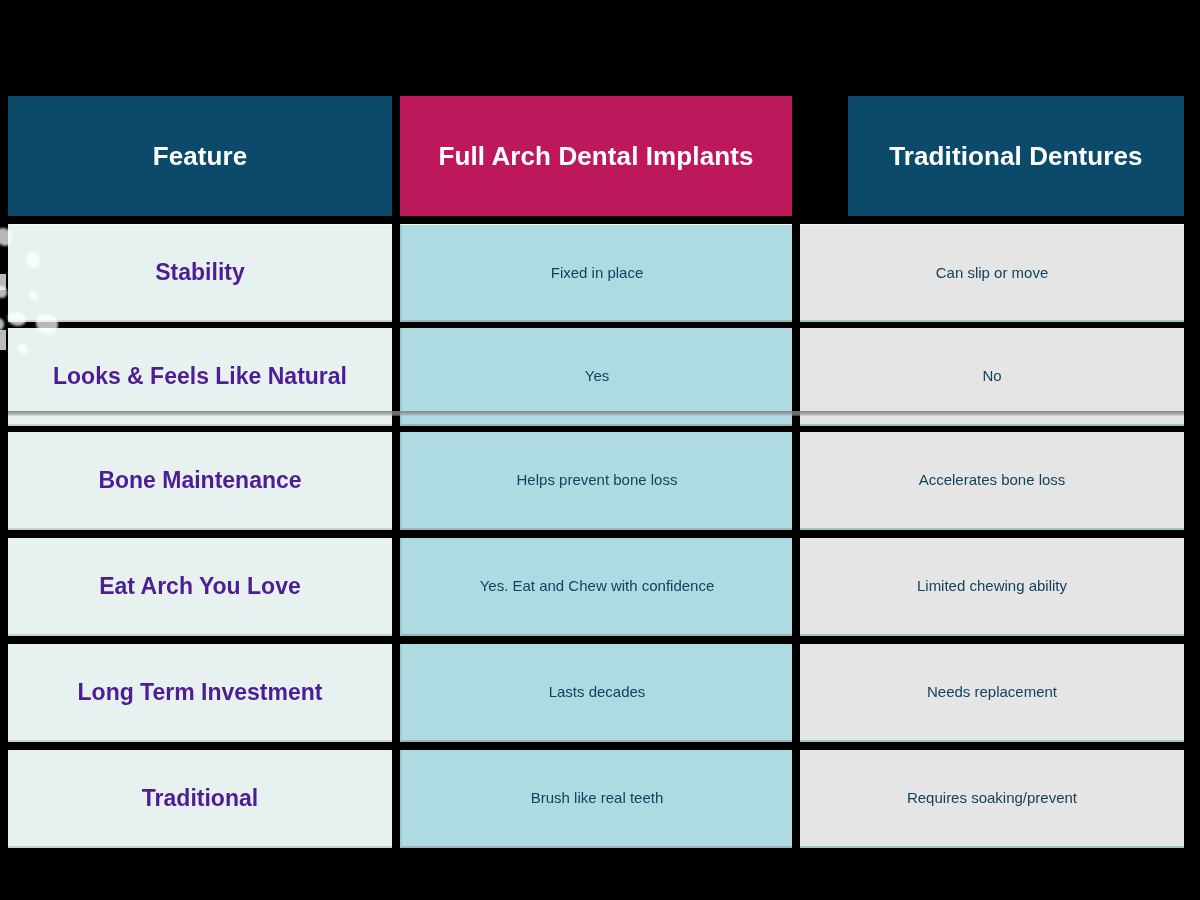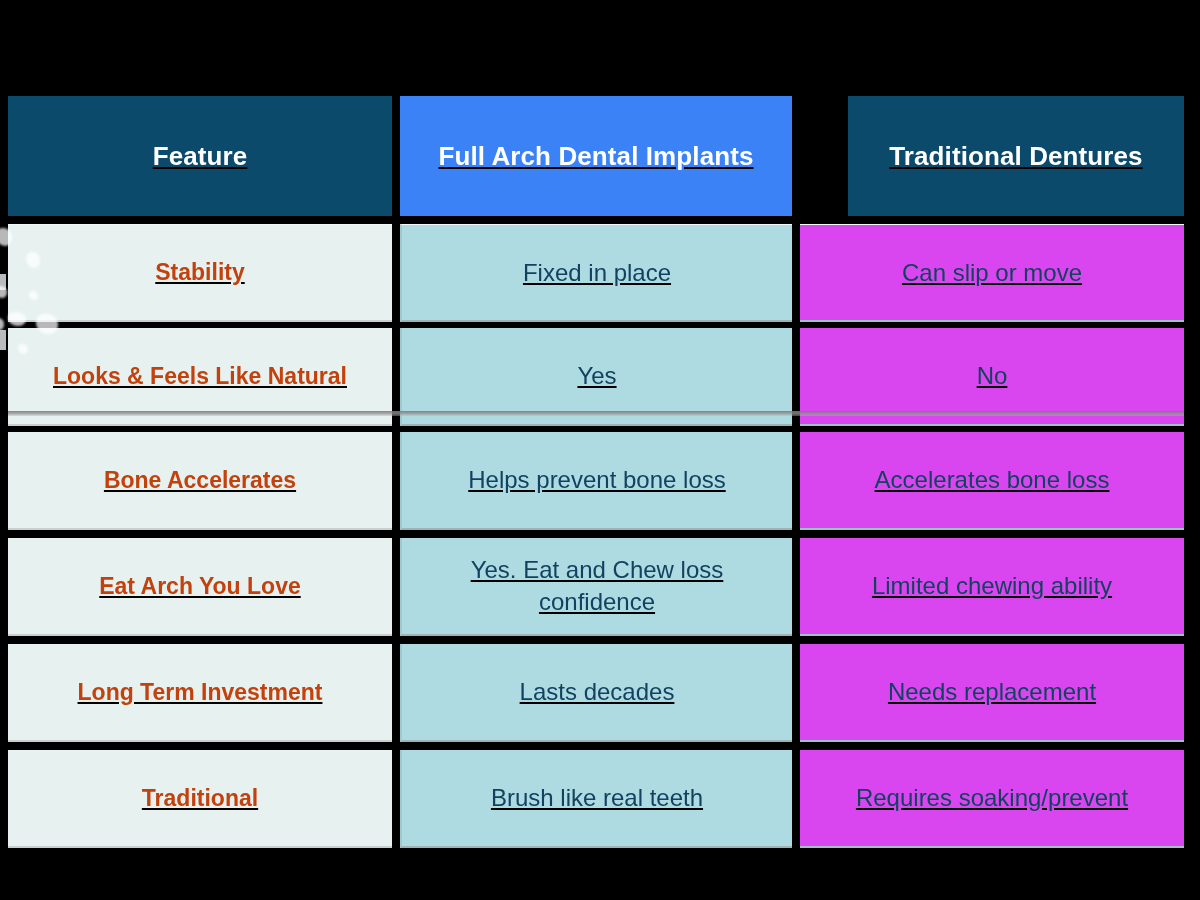--- a/index.html
+++ b/index.html
@@ -16,21 +16,20 @@
     font-family: "Liberation Sans", sans-serif;
     position: relative;
   }
 
   #table-wrap {
     position: absolute;
     left: 8px;
     top: 96px;
     width: 1068px;
     height: 712px;
-    text-decoration: underline;
   }
 
   .grid {
     display: grid;
     grid-template-columns: 384px 8px 392px 8px 384px;
     grid-auto-rows: min-content;
     width: 100%;
   }
 
   
@@ -44,21 +43,21 @@
     text-align: center;
     color: #ffffff;
     font-weight: 700;
     font-size: 26px;
     line-height: 1.25;
     letter-spacing: .1px;
     padding: 0 14px;
   }
 
   .hcell.c1 { background: #0c4a6c; }
-  .hcell.c2 { background: #3b82f6; }
+  .hcell.c2 { background: #be185d; }
   .hcell.c3 { background: #0c4a6c; margin-left: 48px; }
 
   .gapcol { background: #000000; }
 
   .vspacer {
     grid-column: 1 / -1;
     height: 8px;
     background: #000000;
   }
   .vspacer.thin { height: 6px; }
@@ -66,43 +65,43 @@
   
   .brow { display: contents; }
 
   .cell {
     height: 98px;
     display: flex;
     align-items: center;
     justify-content: center;
     text-align: center;
     color: #12425f;
-    font-size: 24px;
+    font-size: 15px;
     line-height: 1.32;
     padding: 0 10px;
     position: relative;
   }
 
   .cell.c1 {
     background: #e7f2f0;
     font-weight: 700;
     font-size: 23px;
-    color: #c2410c;
+    color: #4c1d95;
     border-bottom: 2px solid #c9cfd0;
   }
 
   .cell.c2 {
     background: #aedbe1;
     font-weight: 400;
     border-left: 2px solid #9ec9cf;
     border-bottom: 2px solid #9fb3b5;
   }
 
   .cell.c3 {
-    background: #d946ef;
+    background: #e5e5e5;
     font-weight: 400;
     border-bottom: 2px solid #9fc2c4;
   }
 
   
   .cell.first-top { border-top: 1px solid #f2f8f7; }
 
   
   #artifact-line {
     position: absolute;
@@ -166,33 +165,33 @@
       <div class="cell c1">Looks &amp; Feels Like Natural</div>
       <div class="gapcol"></div>
       <div class="cell c2">Yes</div>
       <div class="gapcol"></div>
       <div class="cell c3">No</div>
     </div>
 
     <div class="vspacer thin"></div>
 
     <div class="brow">
-      <div class="cell c1">Bone Accelerates</div>
+      <div class="cell c1">Bone Maintenance</div>
       <div class="gapcol"></div>
       <div class="cell c2">Helps prevent bone loss</div>
       <div class="gapcol"></div>
       <div class="cell c3">Accelerates bone loss</div>
     </div>
 
     <div class="vspacer"></div>
 
     <div class="brow">
       <div class="cell c1">Eat Arch You Love</div>
       <div class="gapcol"></div>
-      <div class="cell c2">Yes. Eat and Chew loss confidence</div>
+      <div class="cell c2">Yes. Eat and Chew with confidence</div>
       <div class="gapcol"></div>
       <div class="cell c3">Limited chewing ability</div>
     </div>
 
     <div class="vspacer"></div>
 
     <div class="brow">
       <div class="cell c1">Long Term Investment</div>
       <div class="gapcol"></div>
       <div class="cell c2">Lasts decades</div>

